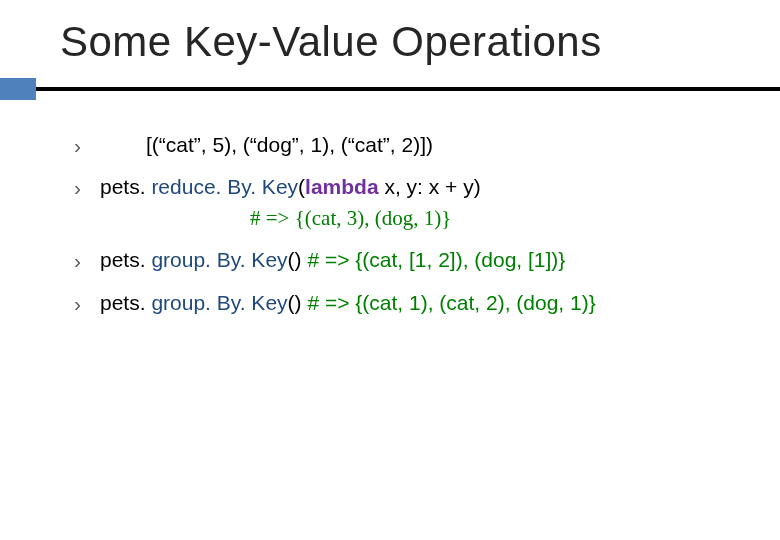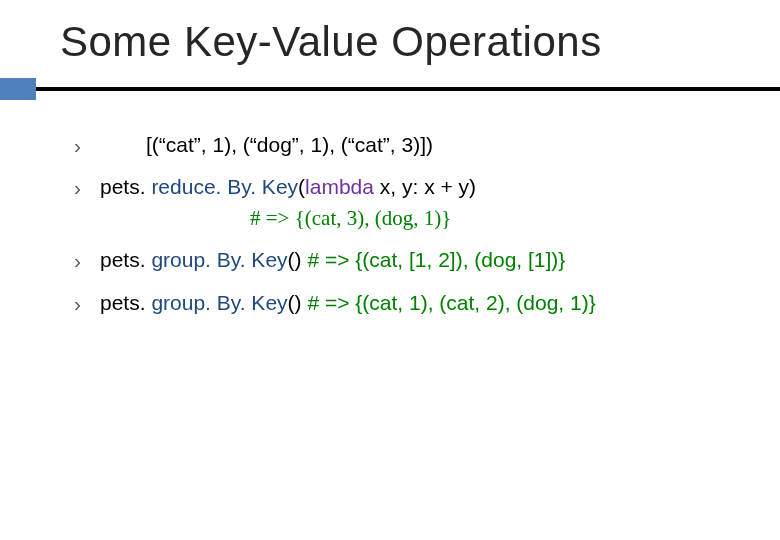--- a/index.html
+++ b/index.html
@@ -68,20 +68,21 @@
     display: block;
     padding-left: 46px;
   }
   .indent2 {
     display: block;
     padding-left: 150px;
     font-family: Liberation Serif, serif;
   }
   .kw-purple {
     color: #7030a0;
+    font-weight: bold;
   }
   .txt-blue {
     color: #1f497d;
   }
   .comment-green {
     color: #008000;
   }
   .footer-text {
     padding: 28px 60px 0 52px;
     font-size: 30px;
@@ -101,21 +102,21 @@
 
   <div class="accent-row">
     <div class="accent-block"></div>
     <div class="accent-line"></div>
   </div>
 
   <div class="content">
     <ul class="bullet-list">
 
       <li>
-        <span class="indent">[(“cat”, 1), (“dog”, 1), (“cat”, 3)])</span>
+        <span class="indent">[(“cat”, 5), (“dog”, 1), (“cat”, 2)])</span>
       </li>
 
       <li>
         <span>pets. </span><span class="txt-blue">reduce. By. Key</span><span>(</span><span class="kw-purple">lambda</span><span> x, y: x + y</span><span>)</span>
         <span class="indent2 comment-green"># =&gt; {(cat, 3), (dog, 1)}</span>
       </li>
 
       <li>
         <span>pets. </span><span class="txt-blue">group. By. Key</span><span>() </span><span class="comment-green"># =&gt; {(cat, [1, 2]), (dog, [1])}</span>
       </li>

